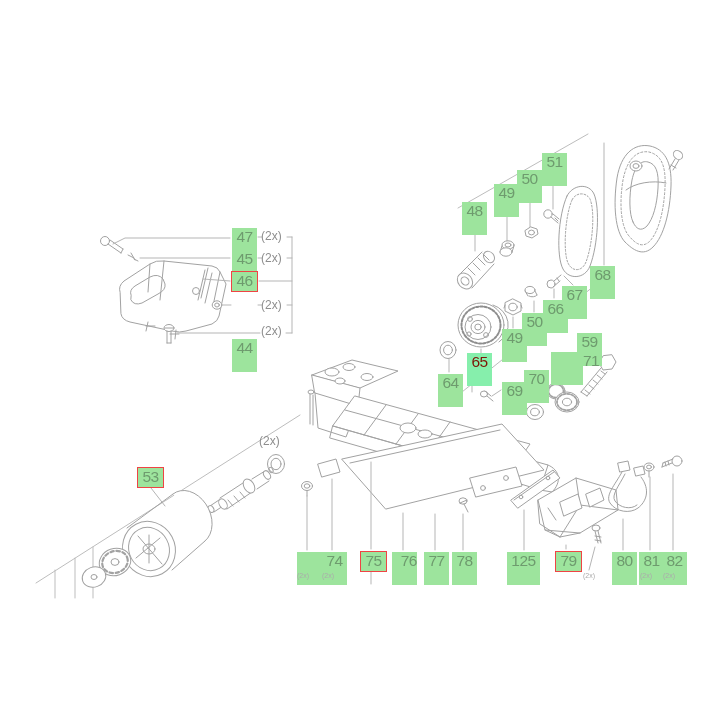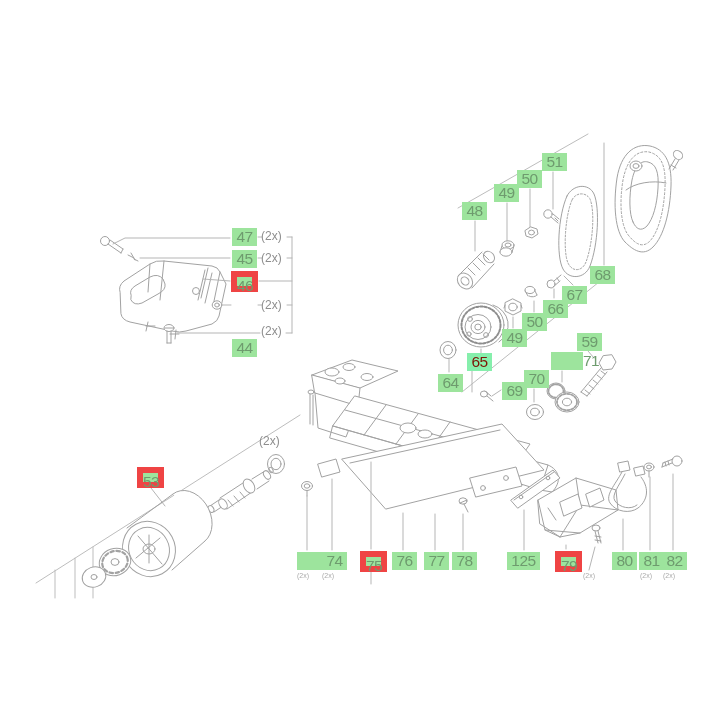--- a/index.html
+++ b/index.html
@@ -1,23 +1,23 @@
 <!DOCTYPE html>
 <html><head>
 <meta charset="utf-8">
 <style>
   html,body{margin:0;padding:0;background:#ffffff;}
   .stage{position:relative;width:720px;height:720px;background:#ffffff;overflow:hidden;
          font-family:"Liberation Sans",sans-serif;}
   .artwork{position:absolute;left:0;top:0;}
-  .plabel{position:absolute;box-sizing:border-box;width:25px;height:18px;
+  .plabel{position:absolute;box-sizing:border-box;width:25px;height:33px;
           background:#9de49d;color:#6e9b6e;font-size:15.5px;line-height:18px;
           text-align:center;letter-spacing:-0.5px;cursor:pointer;}
   .plabel.wide{width:33px;}
-  .plabel.boxed{border:6px solid #ef4444;width:27px;height:21px;line-height:17px;}
+  .plabel.boxed{border:1px solid #ef4444;width:27px;height:21px;line-height:17px;}
   .plabel.hl{background:#86efac;color:#7d1507;}
   .qty{position:absolute;color:#8e8e8e;font-size:12px;line-height:13px;white-space:nowrap;}
   .qty.tiny{font-size:7px;line-height:8px;color:#ababab;}
 </style>
 </head>
 <body>
 
 <div class="stage">
 
 <svg class="artwork" width="720" height="720" viewBox="0 0 720 720" fill="none" stroke="#a2a2a2" stroke-width="1" stroke-linecap="round" stroke-linejoin="round">
@@ -324,21 +324,21 @@
       <div class="plabel hl" style="left: 467px; top: 353px;">65</div>
       <div class="plabel" style="left: 438px; top: 374px;">64</div>
       <div class="plabel" style="left: 577px; top: 333px;">59</div>
       <div class="plabel" style="left: 551px; top: 352px; padding-left: 32px;">71</div>
       <div class="plabel" style="left: 524px; top: 370px;">70</div>
       <div class="plabel" style="left: 502px; top: 382px;">69</div>
       <div class="plabel boxed" style="left: 137px; top: 467px;">53</div>
       <div class="plabel" style="left: 297px; top: 552px; padding-left: 31px;">73</div>
       <div class="plabel" style="left: 322px; top: 552px;">74</div>
       <div class="plabel boxed" style="left: 360px; top: 551px;">75</div>
-      <div class="plabel" style="left: 392px; top: 552px;">76</div>
+      <div class="plabel" style="left: 392px; top: 552px; text-align: right;">76</div>
       <div class="plabel" style="left: 424px; top: 552px;">77</div>
       <div class="plabel" style="left: 452px; top: 552px;">78</div>
       <div class="plabel wide" style="left: 507px; top: 552px;">125</div>
       <div class="plabel boxed" style="left: 555px; top: 551px;">79</div>
       <div class="plabel" style="left: 612px; top: 552px;">80</div>
       <div class="plabel" style="left: 639px; top: 552px;">81</div>
       <div class="plabel" style="left: 662px; top: 552px;">82</div>
     </div>
 <div id="quantities">
       <span class="qty" style="left: 261px; top: 230px;">(2x)</span>

